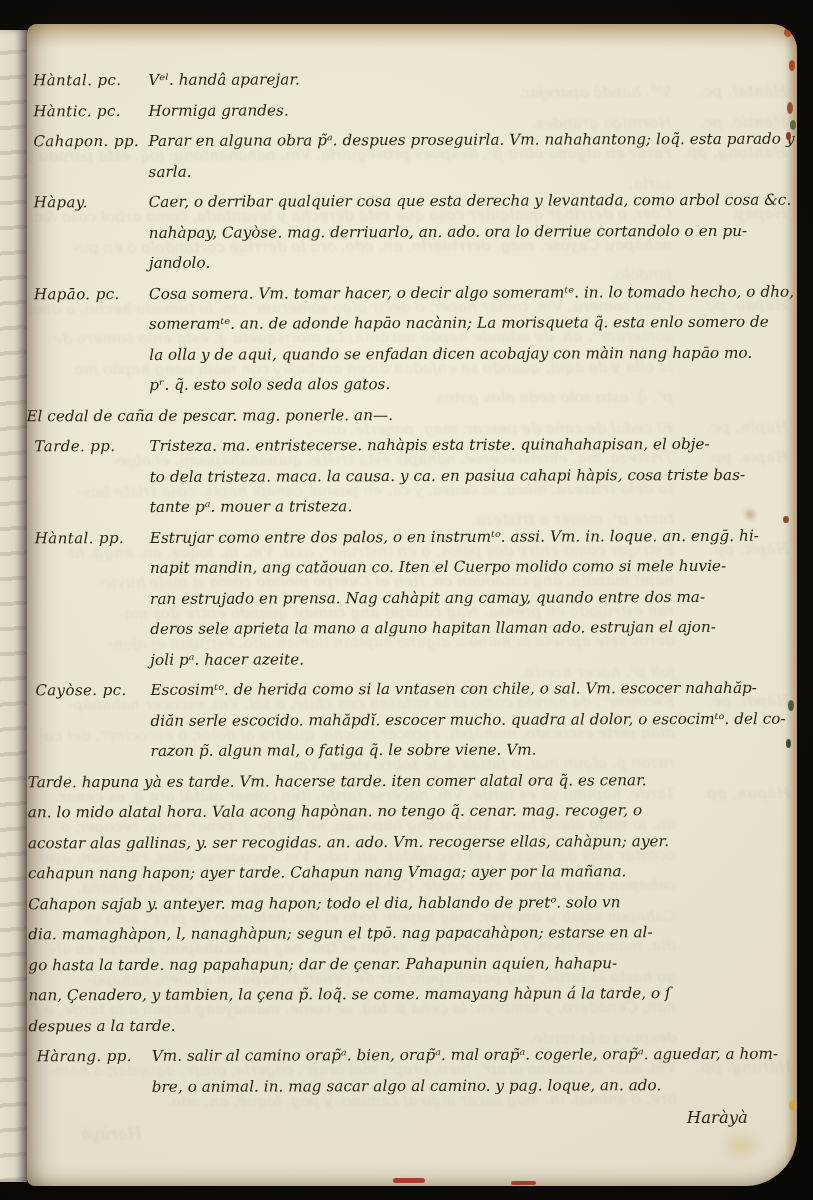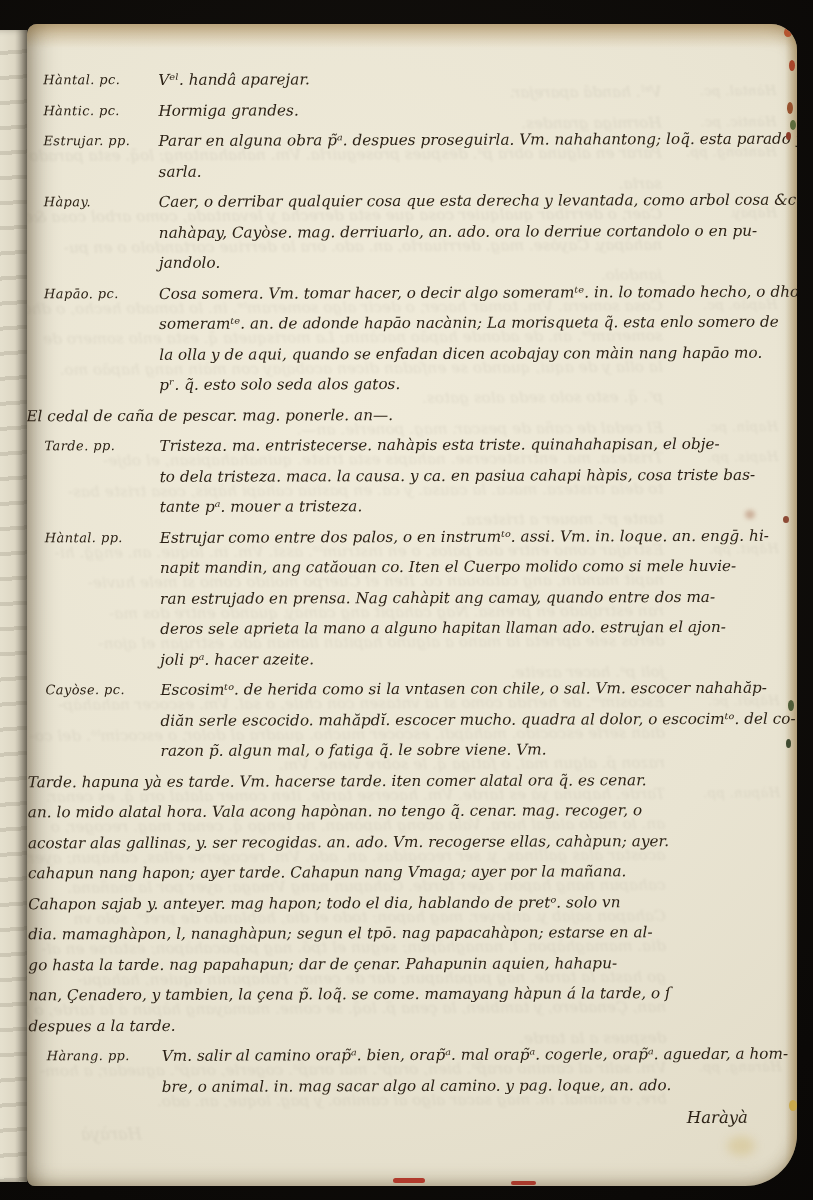--- a/index.html
+++ b/index.html
@@ -46,22 +46,22 @@
     padding-top:40px;color:var(--ink);
     transform:rotate(-0.2deg);
     z-index:2;
   }
   .ghost{
     z-index:1;color:#5a5243;opacity:.09;filter:blur(1.2px);
     transform:scaleX(-1) translateY(14px) rotate(.3deg);
   }
   .entry{display:flex;align-items:flex-start;}
   .hw{
-    flex:0 0 115px;padding-left:18px;white-space:nowrap;
-    font-style:italic;font-size:13px;line-height:30.5px;letter-spacing:.4px;
+    flex:0 0 115px;padding-left:8px;white-space:nowrap;
+    font-style:italic;font-size:15px;line-height:30.5px;letter-spacing:.4px;
   }
   .def{flex:1;min-width:0;padding-right:4px;}
   .line{
     font-style:italic;font-size:15.2px;line-height:30.5px;
     white-space:nowrap;letter-spacing:.05px;
   }
   .catchword-row{
     text-align:right;padding-right:51px;margin-top:3px;
     font-style:italic;font-size:16.5px;line-height:30.5px;
   }
@@ -197,21 +197,21 @@
   </div>
 
   <div class="entry">
     <div class="hw">Hàntic. pc.</div>
     <div class="def">
               <div class="line">Hormiga grandes.</div>
             </div>
   </div>
 
   <div class="entry">
-    <div class="hw">Estrujar. pp.</div>
+    <div class="hw">Cahapon. pp.</div>
     <div class="def">
               <div class="line">Parar en alguna obra p̃ᵃ. despues proseguirla. Vm. nahahantong; loq̃. esta parado y pa-</div>
               <div class="line">sarla.</div>
             </div>
   </div>
 
   <div class="entry">
     <div class="hw">Hàpay.</div>
     <div class="def">
               <div class="line">Caer, o derribar qualquier cosa que esta derecha y levantada, como arbol cosa &amp;c.</div>

